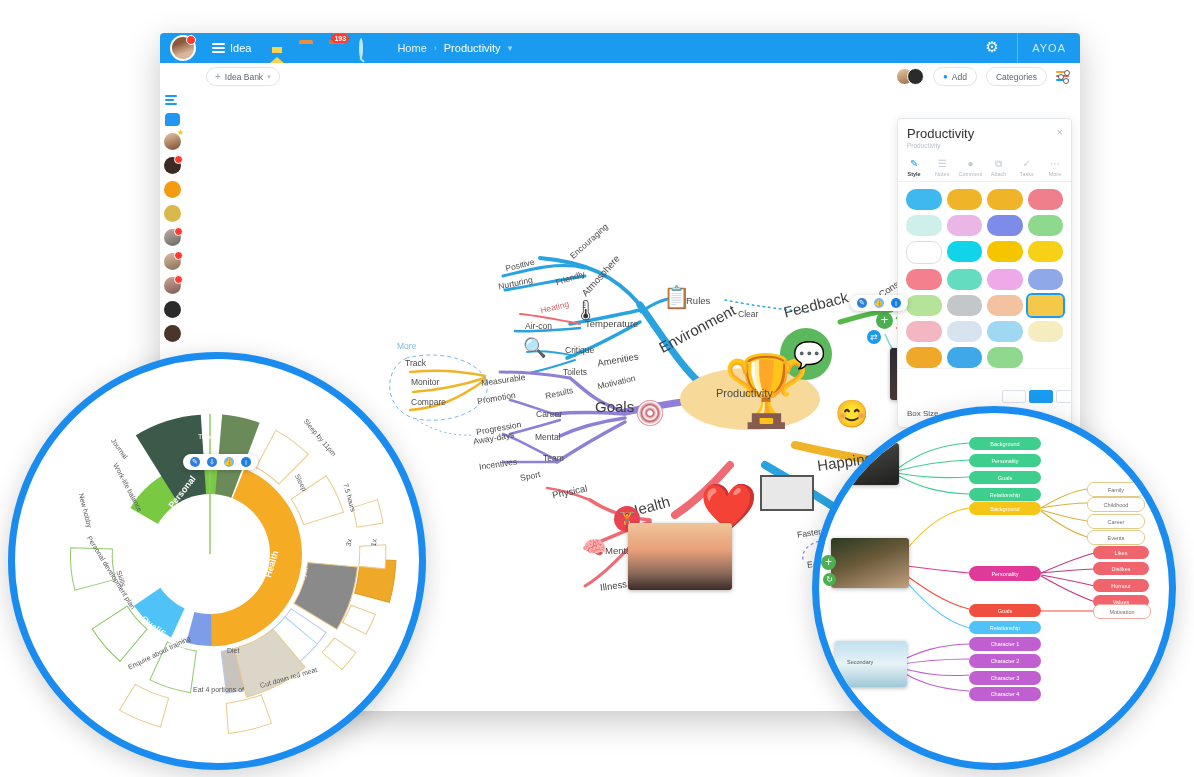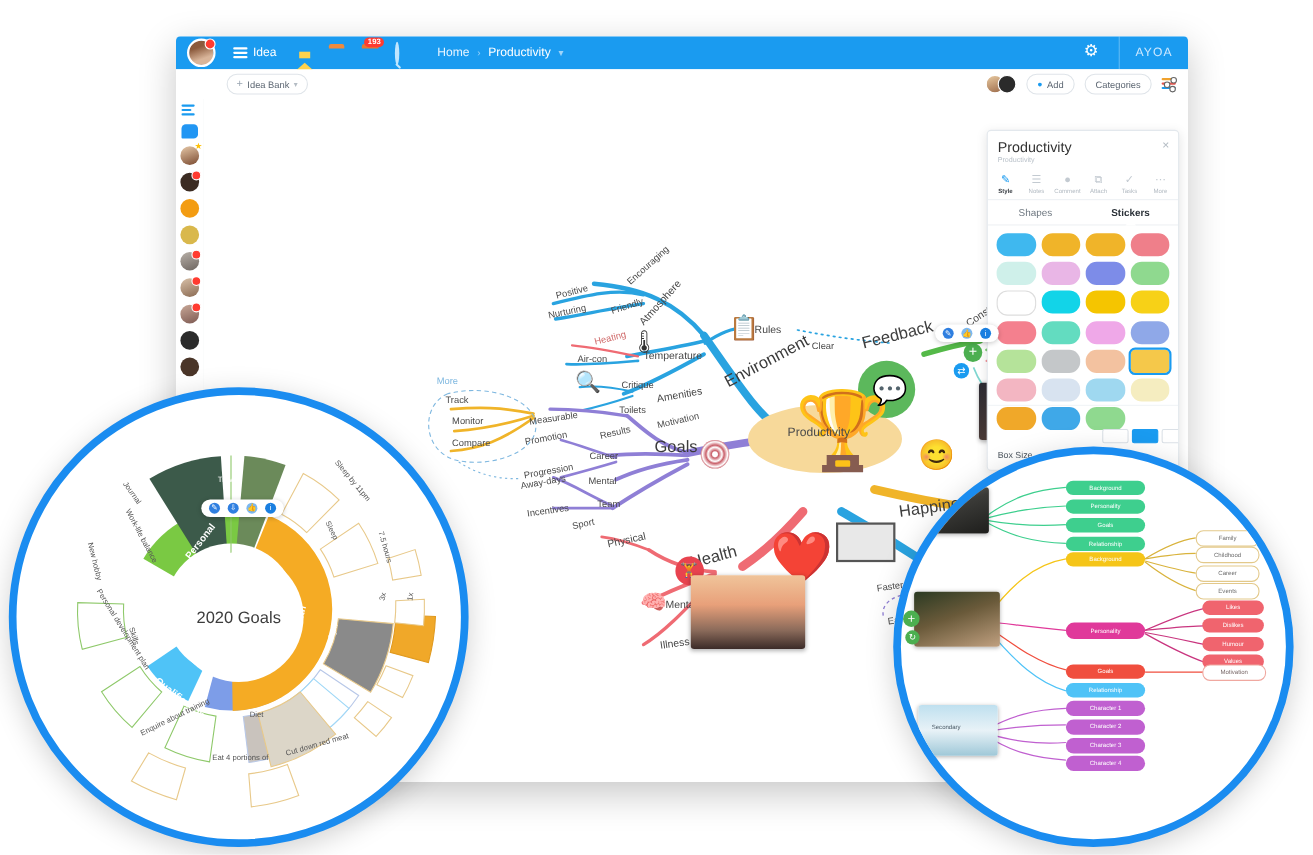--- a/index.html
+++ b/index.html
@@ -436,24 +436,20 @@
           <span class="tl">Attach</span>
           </div>
         <div class="ptab">
           <span class="gi">✓</span>
           <span class="tl">Tasks</span>
           </div>
         <div class="ptab">
           <span class="gi">⋯</span>
           <span class="tl">More</span>
           </div>
-      </div>
-      <div class="subtabs">
-        <div class="stab">Shapes</div>
-        <div class="stab active">Stickers</div>
       </div>
       <div class="sticker-grid" id="stickerGrid">
           <div class="st" style="background: rgb(63, 184, 239);"></div>
           <div class="st" style="background: rgb(240, 180, 41);"></div>
           <div class="st" style="background: rgb(240, 180, 41);"></div>
           <div class="st" style="background: rgb(239, 127, 138);"></div>
           <div class="st" style="background: rgb(207, 240, 234);"></div>
           <div class="st" style="background: rgb(233, 182, 230);"></div>
           <div class="st" style="background: rgb(125, 140, 232);"></div>
           <div class="st" style="background: rgb(143, 217, 143);"></div>
@@ -557,21 +553,20 @@
 
       <g fill="#fff" stroke="#e8c98a" stroke-width="1" transform="rotate(110)">
         <path d="M0,-150 L0,-176 A176,176 0 0,1 22,-174 L19,-148 A150,150 0 0,0 0,-150 Z"></path>
       </g>
       <g fill="#fff" stroke="#e8c98a" stroke-width="1" transform="rotate(124)">
         <path d="M0,-150 L0,-176 A176,176 0 0,1 22,-174 L19,-148 A150,150 0 0,0 0,-150 Z"></path>
       </g>
     </g>
   </svg>
 
-  <div class="center-hub">2020 Goals</div>
   <div class="ring-lbl" style="left:148px;top:128px;transform:rotate(-52deg)">Personal</div>
   <div class="ring-lbl" style="left:133px;top:217px;transform:rotate(56deg)">Professional</div>
   <div class="ring-lbl" style="left:121px;top:272px;transform:rotate(38deg)">Qualifications</div>
   <div class="ring-lbl" style="left:243px;top:200px;transform:rotate(-74deg)">Health</div>
 
   <div class="out-lbl" style="left:183px;top:74px;color:#fff">Travel</div>
   <div class="out-lbl" style="left:93px;top:86px;transform:rotate(55deg)">Journal</div>
   <div class="out-lbl" style="left:86px;top:125px;transform:rotate(62deg)">Work-life balance</div>
   <div class="out-lbl" style="left:53px;top:148px;transform:rotate(76deg)">New hobby</div>
   <div class="out-lbl" style="left:98px;top:216px;transform:rotate(72deg)">Skills</div>

